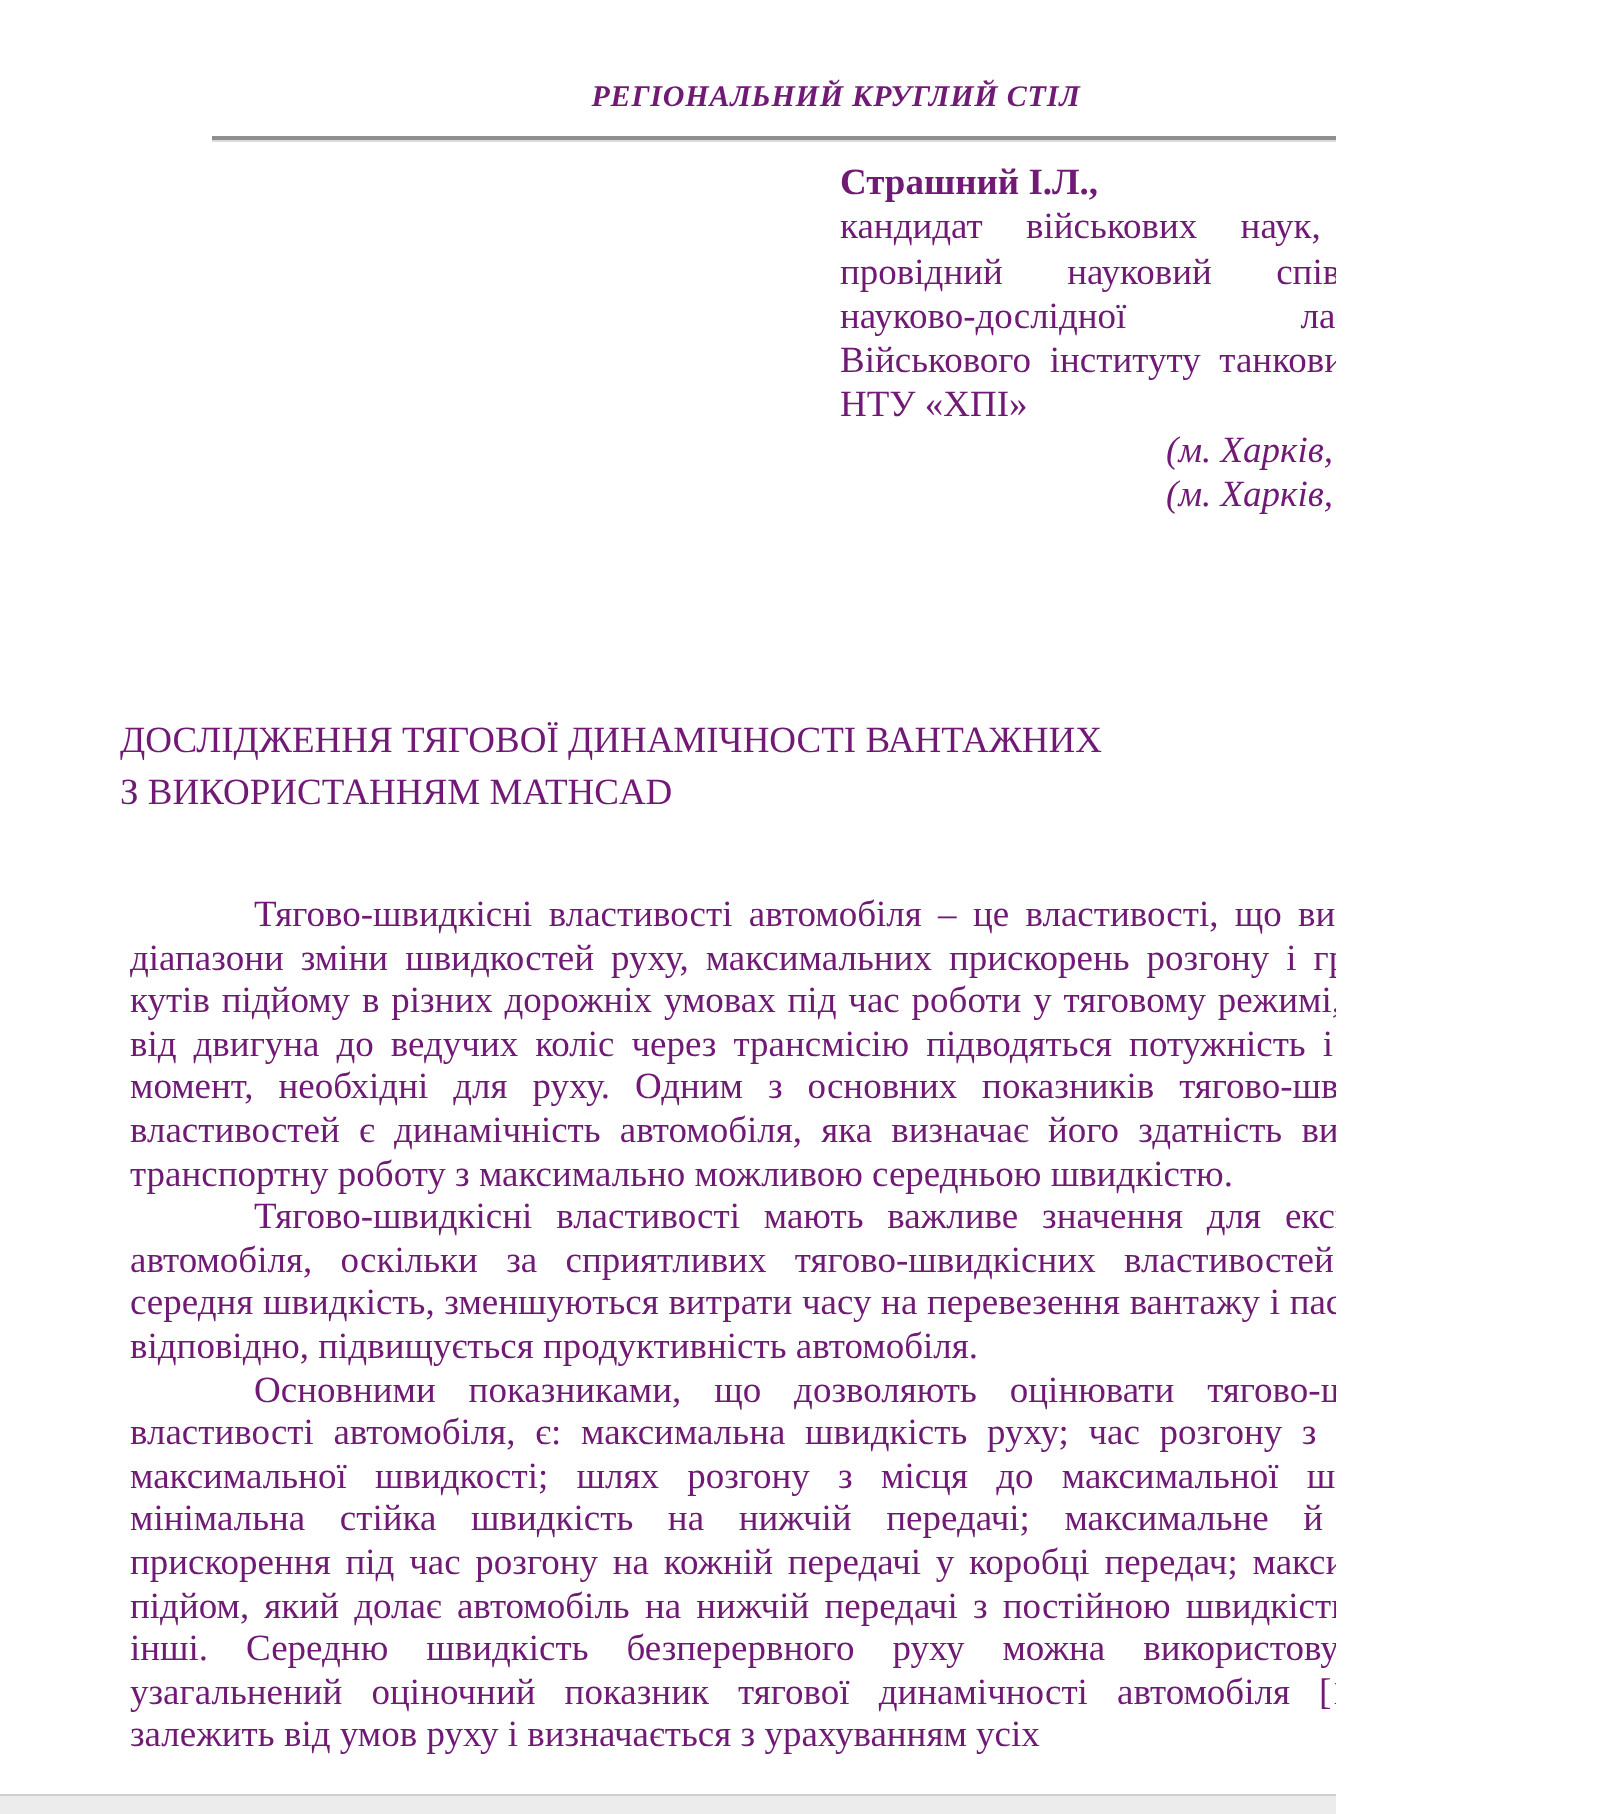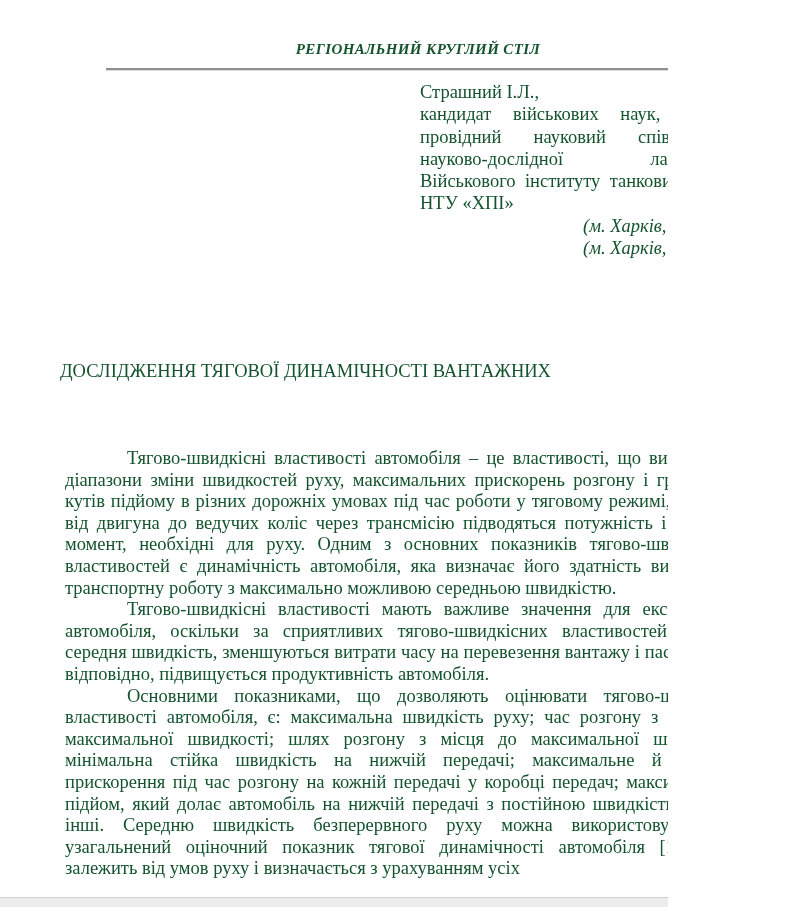--- a/index.html
+++ b/index.html
@@ -7,21 +7,21 @@
     padding: 0;
     background: #ffffff;
   }
   .page {
     position: relative;
     width: 668px;
     height: 907px;
     background: #ffffff;
     overflow: hidden;
     font-family: "Liberation Serif", "DejaVu Serif", serif;
-    color: #14532d;
+    color: #701a75;
   }
   .running-header {
     position: absolute;
     top: 41px;
     left: 106px;
     width: 624px;
     text-align: center;
     font-size: 15px;
     font-weight: bold;
     font-style: italic;
@@ -39,21 +39,21 @@
   }
   .authors {
     position: absolute;
     top: 81px;
     left: 420px;
     width: 320px;
     font-size: 18.5px;
     line-height: 22.3px;
   }
   .author-name {
-    font-weight: normal;
+    font-weight: bold;
     text-align: left;
   }
   .author-affiliation {
     text-align: justify;
     text-justify: inter-word;
   }
   .author-location {
     font-style: italic;
     text-align: right;
   }
@@ -115,20 +115,21 @@
       <div class="author-affiliation">кандидат військових наук, доцент, провідний науковий співробітник науково-дослідної лабораторії Військового інституту танкових військ НТУ «ХПІ»</div>
       <div class="author-location">(м. Харків, Україна)</div>
     </div>
     <div class="author">
       <div class="author-location">(м. Харків, Україна)</div>
     </div>
   </div>
 
   <div class="article-title">
     <div>ДОСЛІДЖЕННЯ ТЯГОВОЇ ДИНАМІЧНОСТІ ВАНТАЖНИХ</div>
+    <div>З ВИКОРИСТАННЯМ MATHCAD</div>
   </div>
 
   <div class="article-body">
     <p>Тягово-швидкісні властивості автомобіля – це властивості, що визначають діапазони зміни швидкостей руху, максимальних прискорень розгону і граничних кутів підйому в різних дорожніх умовах під час роботи у тяговому режимі, за якого від двигуна до ведучих коліс через трансмісію підводяться потужність і крутний момент, необхідні для руху. Одним з основних показників тягово-швидкісних властивостей є динамічність автомобіля, яка визначає його здатність виконувати транспортну роботу з максимально можливою середньою швидкістю.</p>
     <p>Тягово-швидкісні властивості мають важливе значення для експлуатації автомобіля, оскільки за сприятливих тягово-швидкісних властивостей зростає середня швидкість, зменшуються витрати часу на перевезення вантажу і пасажирів і, відповідно, підвищується продуктивність автомобіля.</p>
     <p>Основними показниками, що дозволяють оцінювати тягово-швидкісні властивості автомобіля, є: максимальна швидкість руху; час розгону з місця до максимальної швидкості; шлях розгону з місця до максимальної швидкості; мінімальна стійка швидкість на нижчій передачі; максимальне й середнє прискорення під час розгону на кожній передачі у коробці передач; максимальний підйом, який долає автомобіль на нижчій передачі з постійною швидкістю і деякі інші. Середню швидкість безперервного руху можна використовувати як узагальнений оціночний показник тягової динамічності автомобіля [1]. Вона залежить від умов руху і визначається з урахуванням усіх</p>
   </div>
 
   <div class="page-edge-right"></div>
   <div class="page-edge-bottom"></div>

